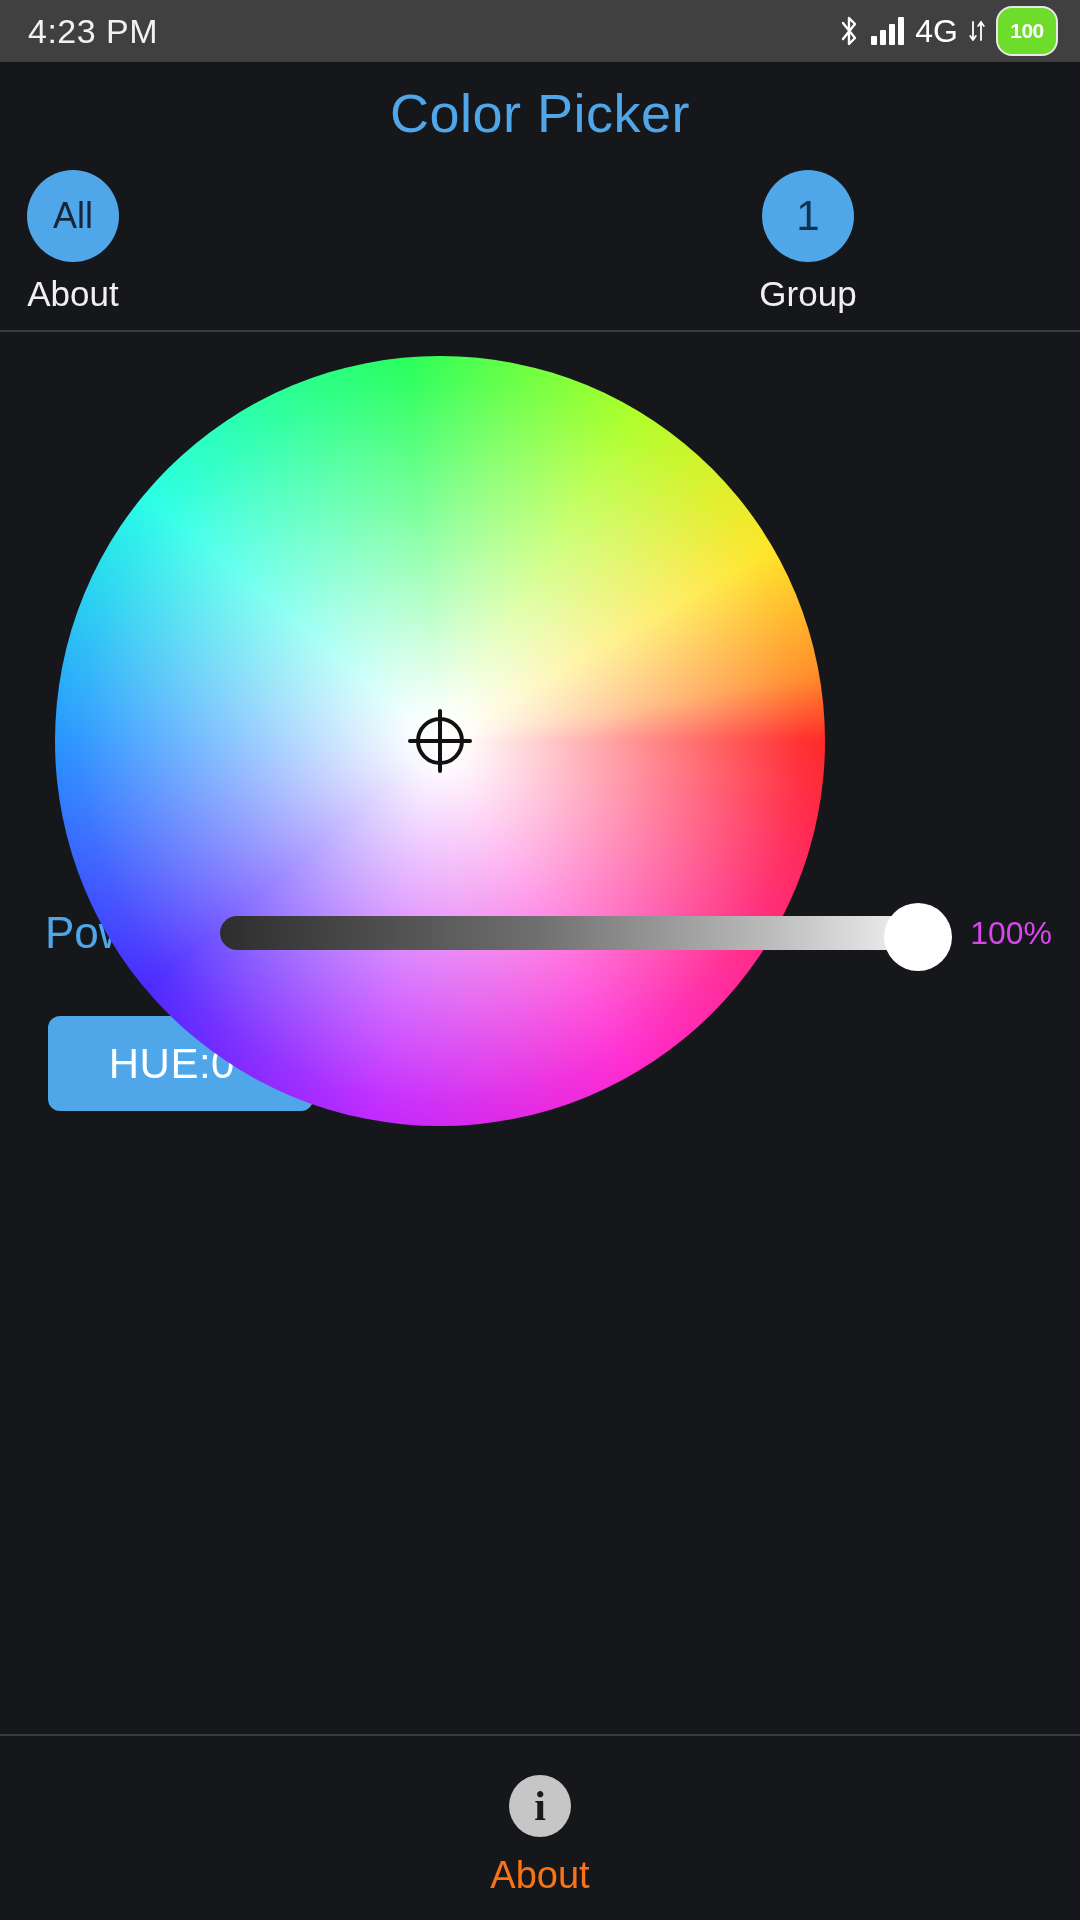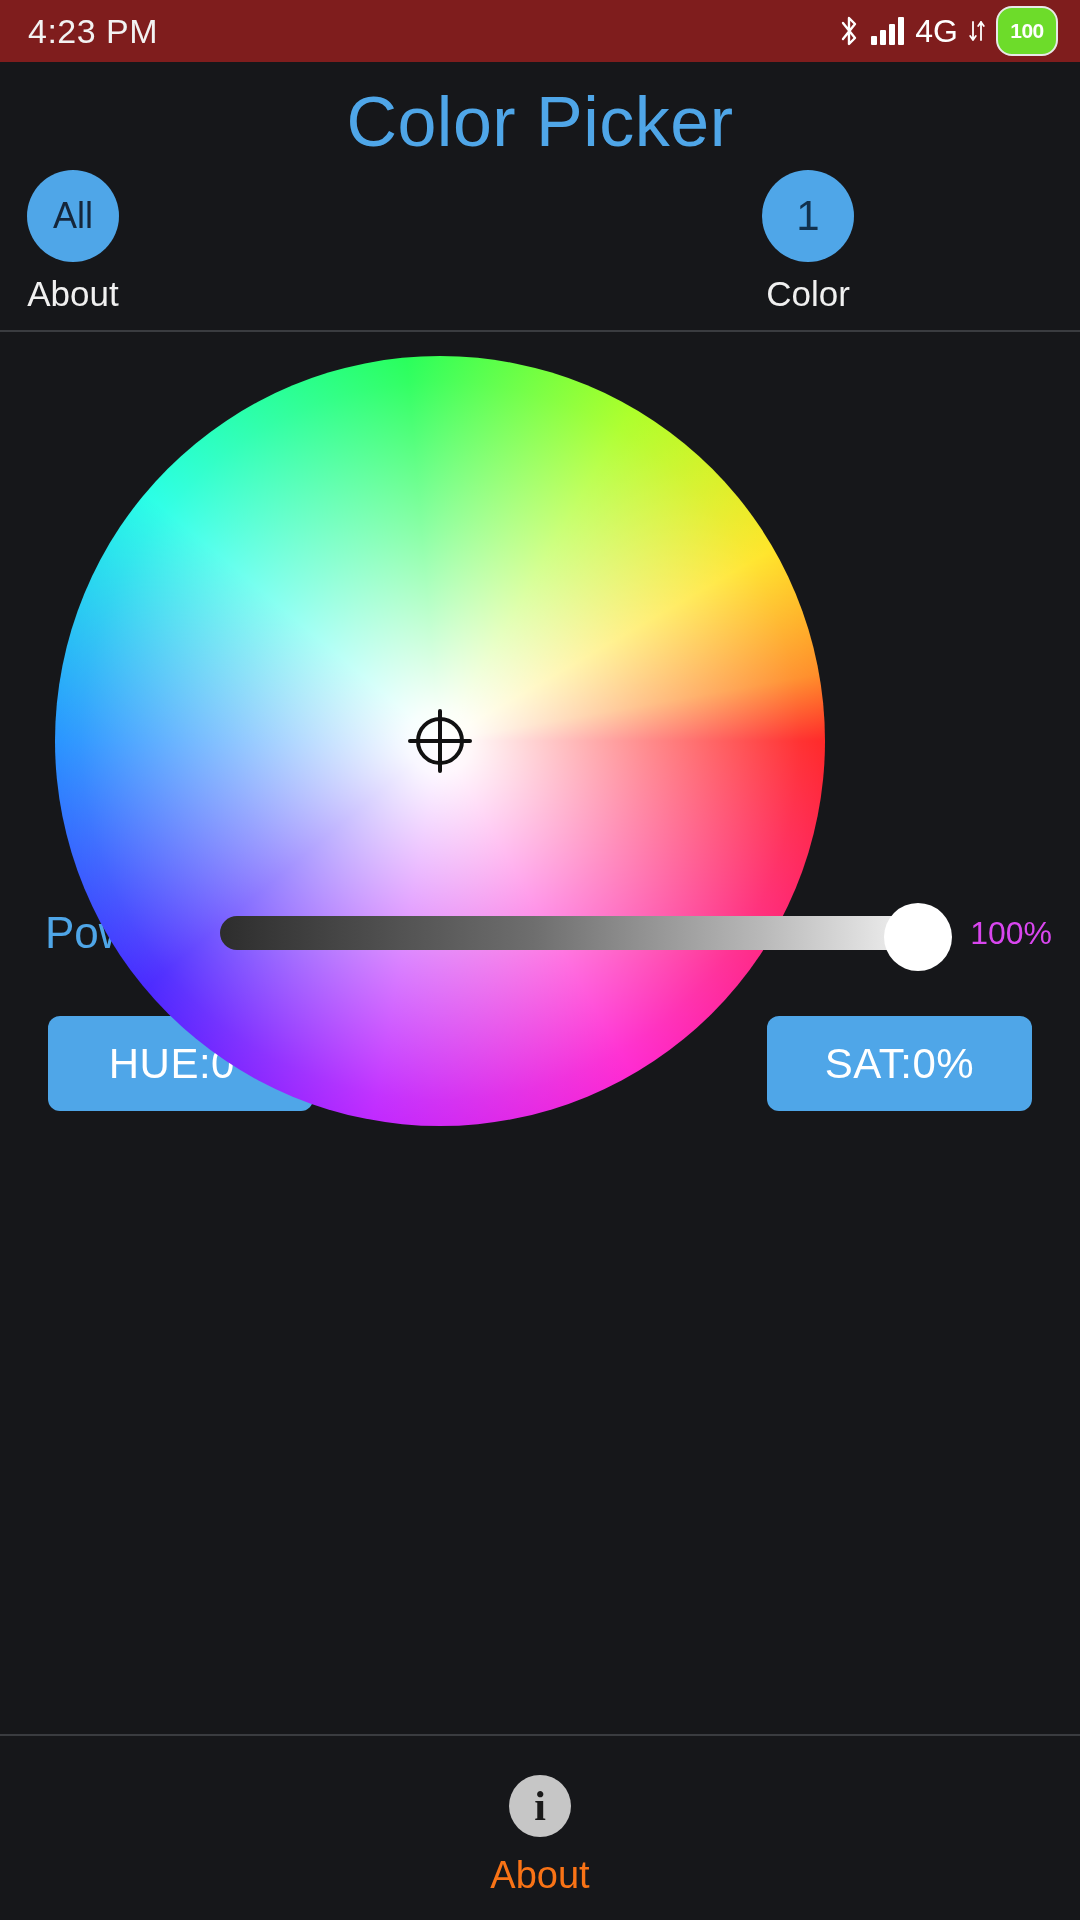--- a/index.html
+++ b/index.html
@@ -12,21 +12,21 @@
   .phone {
     position:relative;
     width:1080px; height:1920px;
     background:#16171a;
     display:flex; flex-direction:column;
   }
 
   
   .statusbar {
     height:62px; flex:0 0 62px;
-    background:#7f1d1d;
+    background:#404040;
     display:flex; align-items:center; justify-content:space-between;
     padding:0 22px 0 28px;
   }
   .sb-time { color:#f2f2f2; font-size:34px; letter-spacing:.5px; }
   .sb-right { display:flex; align-items:center; gap:11px; }
   .bt-icon { width:22px; height:32px; }
   .sig { display:flex; align-items:flex-end; gap:3px; height:28px; }
   .sig i { display:block; width:6px; background:#ffffff; border-radius:1px; }
   .sig i:nth-child(1){height:9px;}
   .sig i:nth-child(2){height:15px;}
@@ -45,21 +45,21 @@
   
   .header {
     flex:0 0 270px;
     position:relative;
     background:#16171a;
     border-bottom:2px solid #3a3c40;
   }
   .app-title {
     position:absolute; top:20px; left:0; right:0;
     text-align:center;
-    color:#4fa6e8; font-size:70px; font-weight:400;
+    color:#4fa6e8; font-size:54px; font-weight:400;
     letter-spacing:.5px;
   }
   .hdr-btn {
     position:absolute; top:108px;
     display:flex; flex-direction:column; align-items:center;
     width:160px;
   }
   .hdr-left  { left:-7px; }
   .hdr-group { left:728px; }
   .hdr-mode  { left:860px; }
@@ -210,21 +210,21 @@
       <div class="circ">
         <span class="circ-txt">All</span>
       </div>
       <div class="hdr-label">About</div>
     </div>
 
     <div class="hdr-btn hdr-group">
       <div class="circ">
         <span class="circ-num">1</span>
       </div>
-      <div class="hdr-label">Color</div>
+      <div class="hdr-label">Group</div>
     </div>
 
   </div>
 
   <div class="wheel-area">
     <div class="wheel-wrap">
       <div class="wheel"></div>
       <svg class="crosshair" viewBox="0 0 76 76">
         <circle cx="38" cy="38" r="22" fill="none" stroke="#111111" stroke-width="4"></circle>
         <line x1="38" y1="8" x2="38" y2="68" stroke="#111111" stroke-width="4" stroke-linecap="round"></line>
@@ -237,21 +237,20 @@
     <div class="power-label">Power</div>
     <div class="slider">
       <div class="slider-track"></div>
       <div class="slider-thumb"></div>
     </div>
     <div class="power-value">100%</div>
   </div>
 
   <div class="hs-row">
     <div class="hs-btn">HUE:0°</div>
-    <div class="hs-btn">SAT:0%</div>
   </div>
 
   <div class="spacer"></div>
 
   <div class="bottomnav">
     <div class="nav-item">
       <div class="nav-icon">
         <div class="about-circle">i</div>
       </div>
       <div class="nav-label inactive">About</div>

